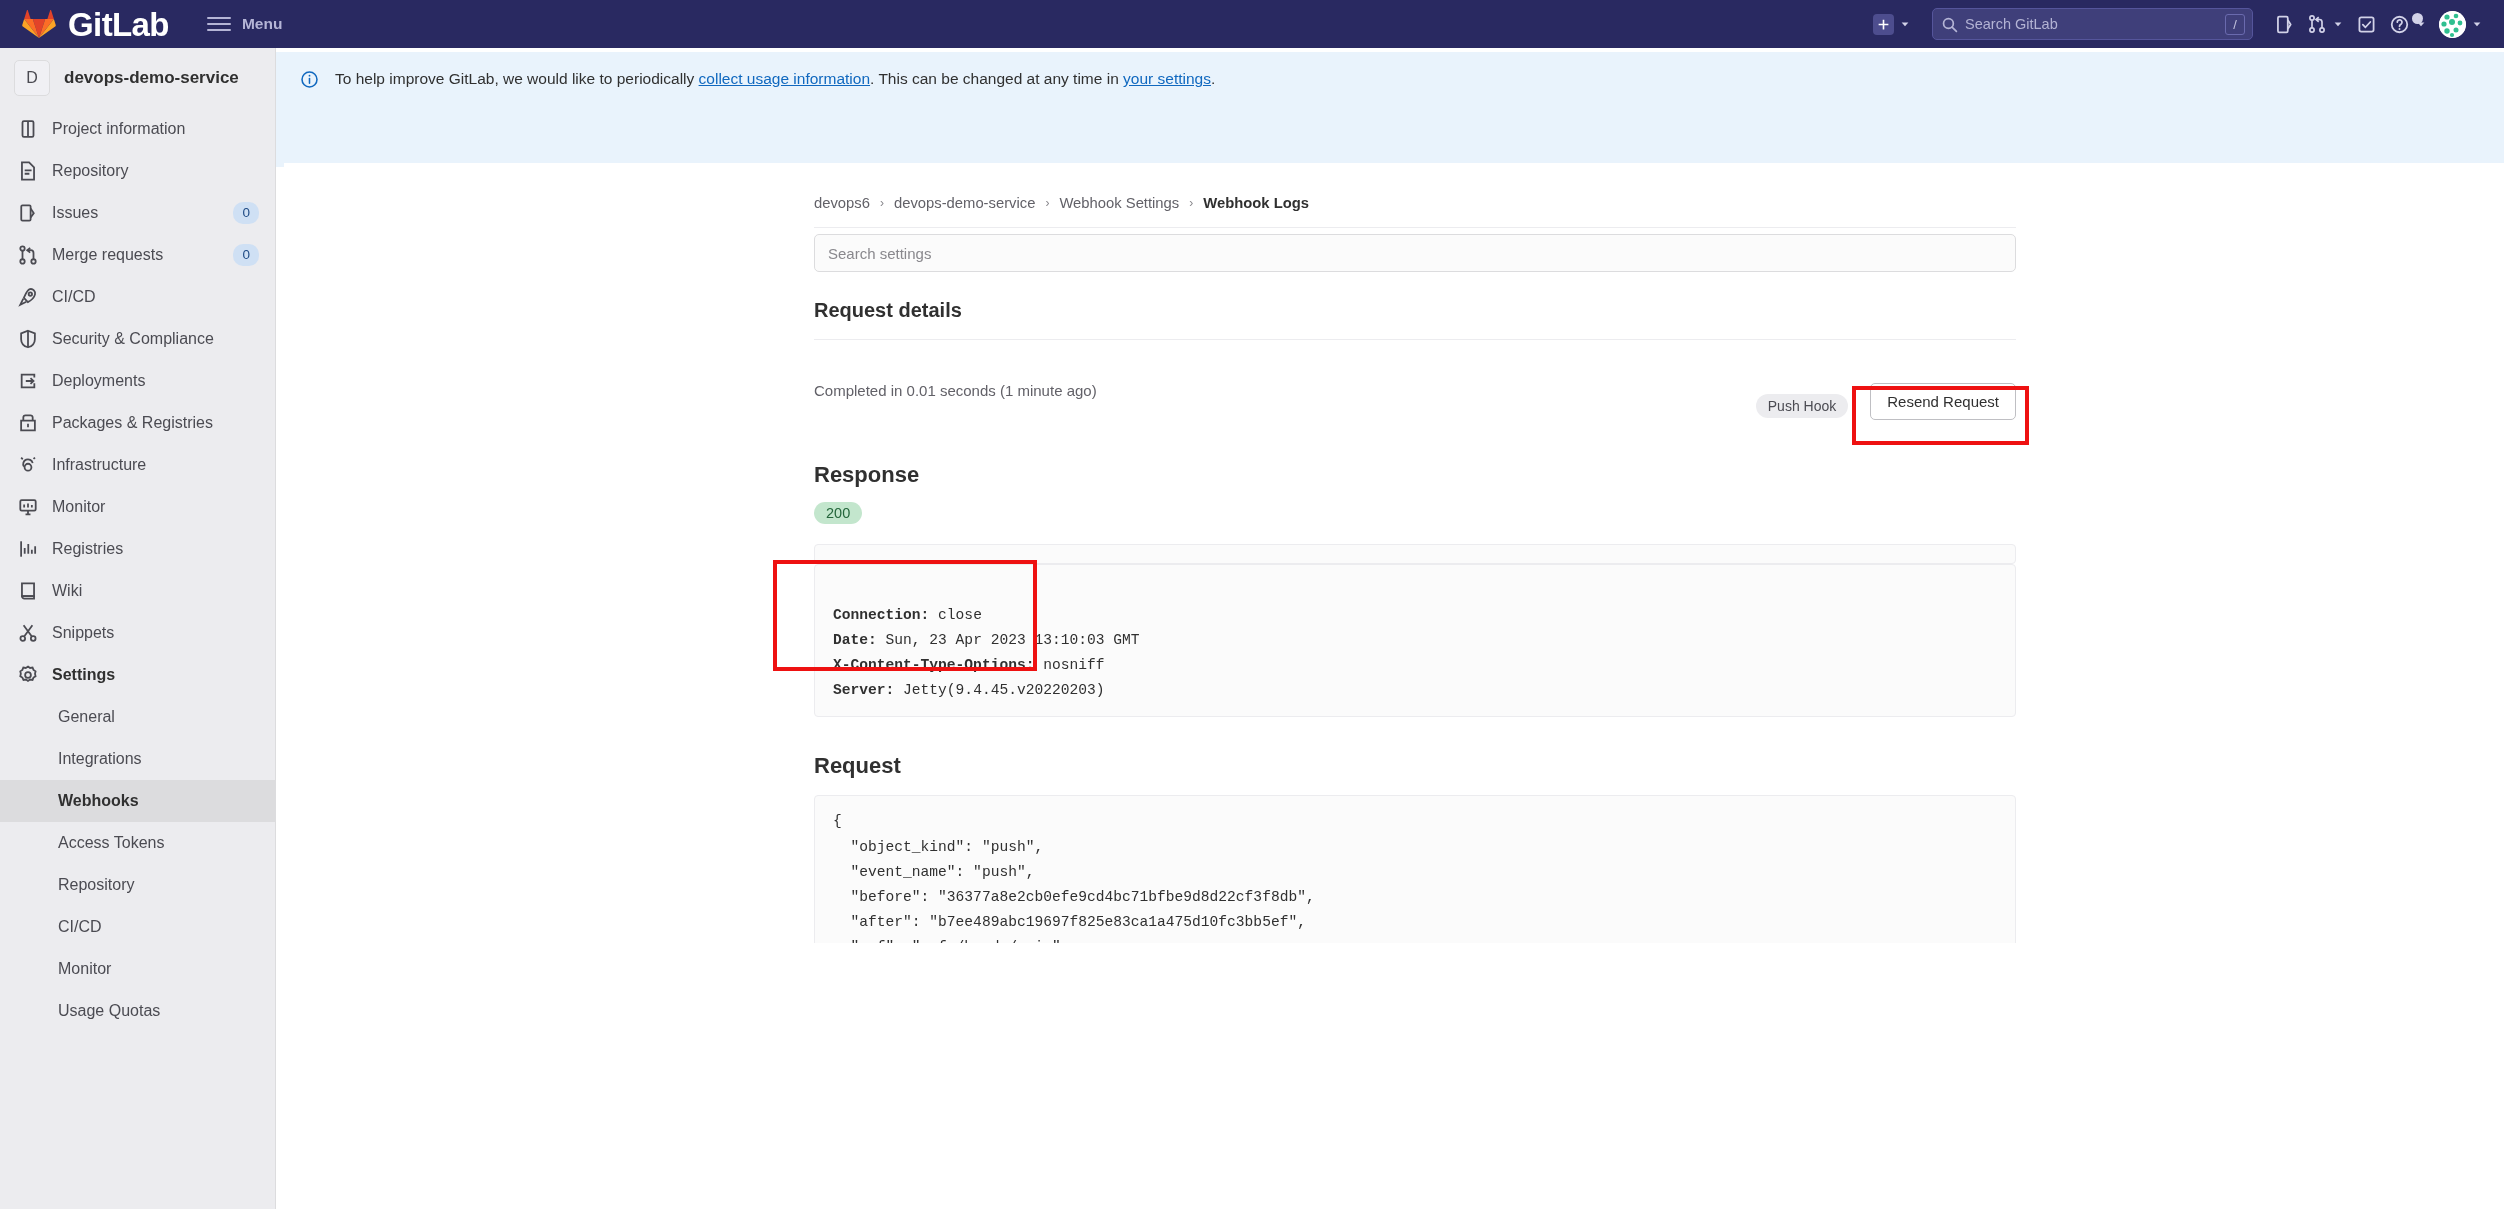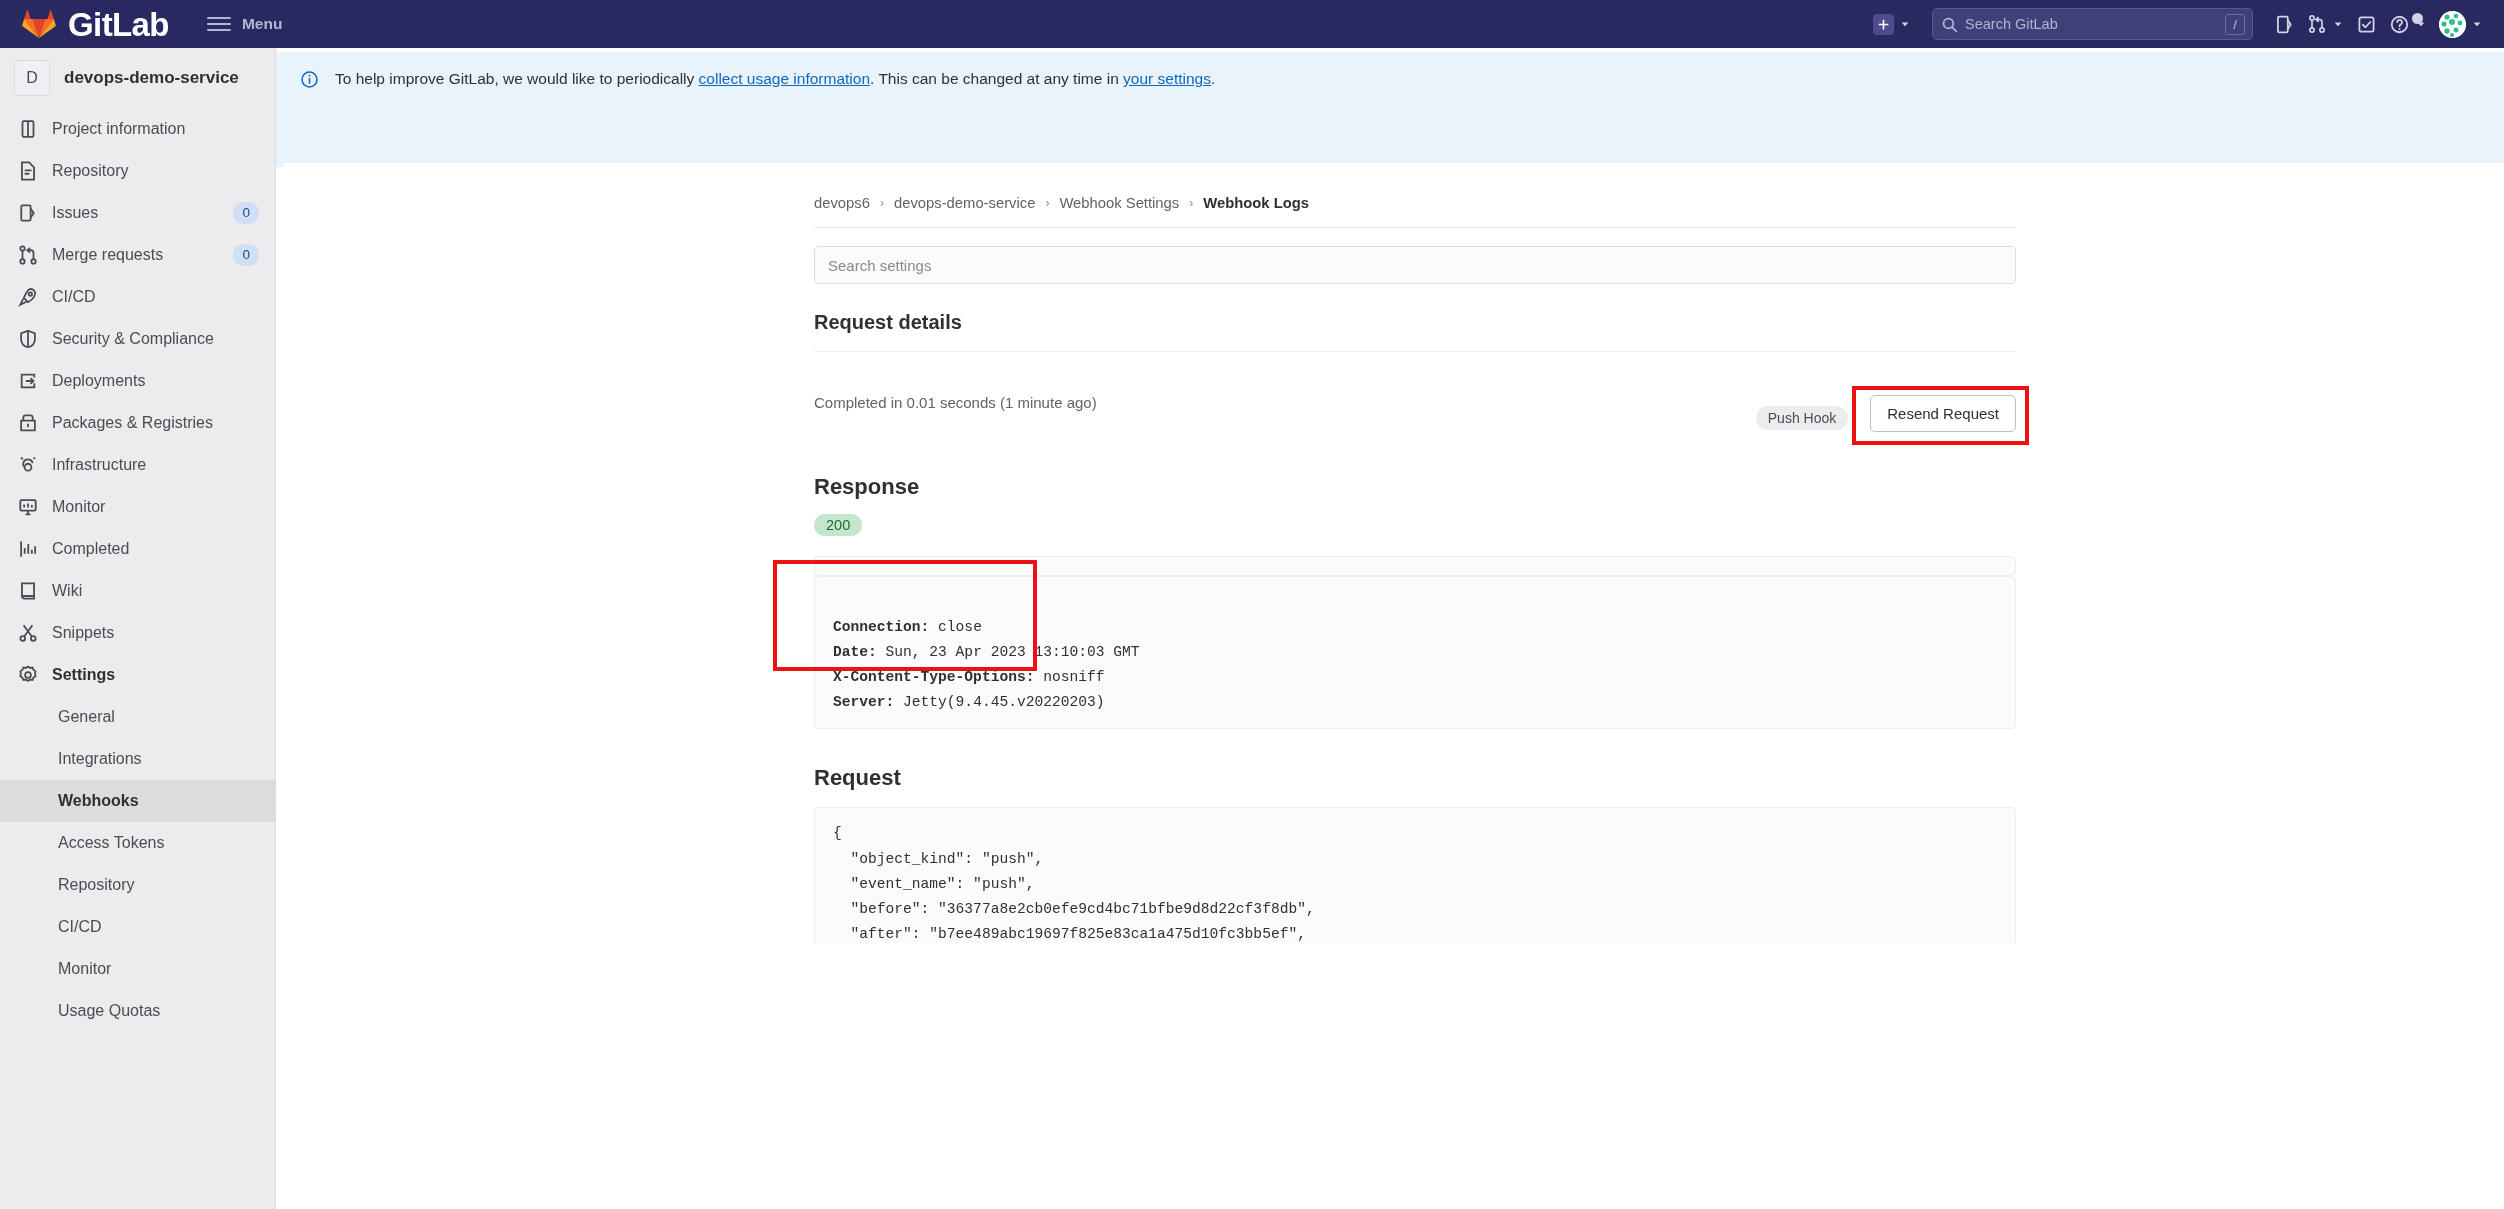--- a/index.html
+++ b/index.html
@@ -154,21 +154,21 @@
   .breadcrumb {
     display: flex; align-items: center; gap: 10px;
     font-size: 14.8px; color: #626168; padding-top: 32px;
   }
   .breadcrumb a { color: #626168; text-decoration: none; cursor: pointer; }
   .breadcrumb .sep { color: #89888d; font-size: 12px; }
   .breadcrumb .cur { color: #303030; font-weight: 600; }
   .bc-line { border-top: 1px solid #ececef; margin-top: 16px; }
 
   .search-settings {
-    margin-top: 18px; width: 1202px; height: 38px;
+    margin-top: 6px; width: 1202px; height: 38px;
     background: #fbfbfb; border: 1px solid #dcdcde; border-radius: 5px;
     display: flex; align-items: center; padding: 8px 13px;
     font-size: 15px; color: #89888d; cursor: text;
   }
   .search-settings input {
     border: 0; outline: 0; background: transparent; width: 100%;
     font-family: inherit; font-size: 15px; color: #303030;
   }
   .search-settings input::placeholder { color: #89888d; opacity: 1; }
 
@@ -434,21 +434,21 @@
       <path d="M5.2 6.2v2.1M8 5.5v2.8M10.8 6.6v1.7"></path>
     </svg>
     <span class="lbl">Monitor</span>
   </div>
 
   <div class="nav-item">
     <svg class="ic" viewBox="0 0 16 16" fill="none" stroke="currentColor" stroke-width="1.3">
       <path d="M3 2.4v11.2"></path>
         <path d="M5.6 11.4V7.2M8.2 11.4V4.4M10.8 11.4V8.6M13.2 11.4V6"></path>
     </svg>
-    <span class="lbl">Completed</span>
+    <span class="lbl">Registries</span>
   </div>
 
   <div class="nav-item">
     <svg class="ic" viewBox="0 0 16 16" fill="none" stroke="currentColor" stroke-width="1.3">
       <path d="M3.6 2.4h8.8v9.4H3.6z"></path>
         <path d="M3.6 11.8h8.8v1.8H5.4a1.8 1.8 0 01-1.8-1.8z"></path>
     </svg>
     <span class="lbl">Wiki</span>
   </div>
 

